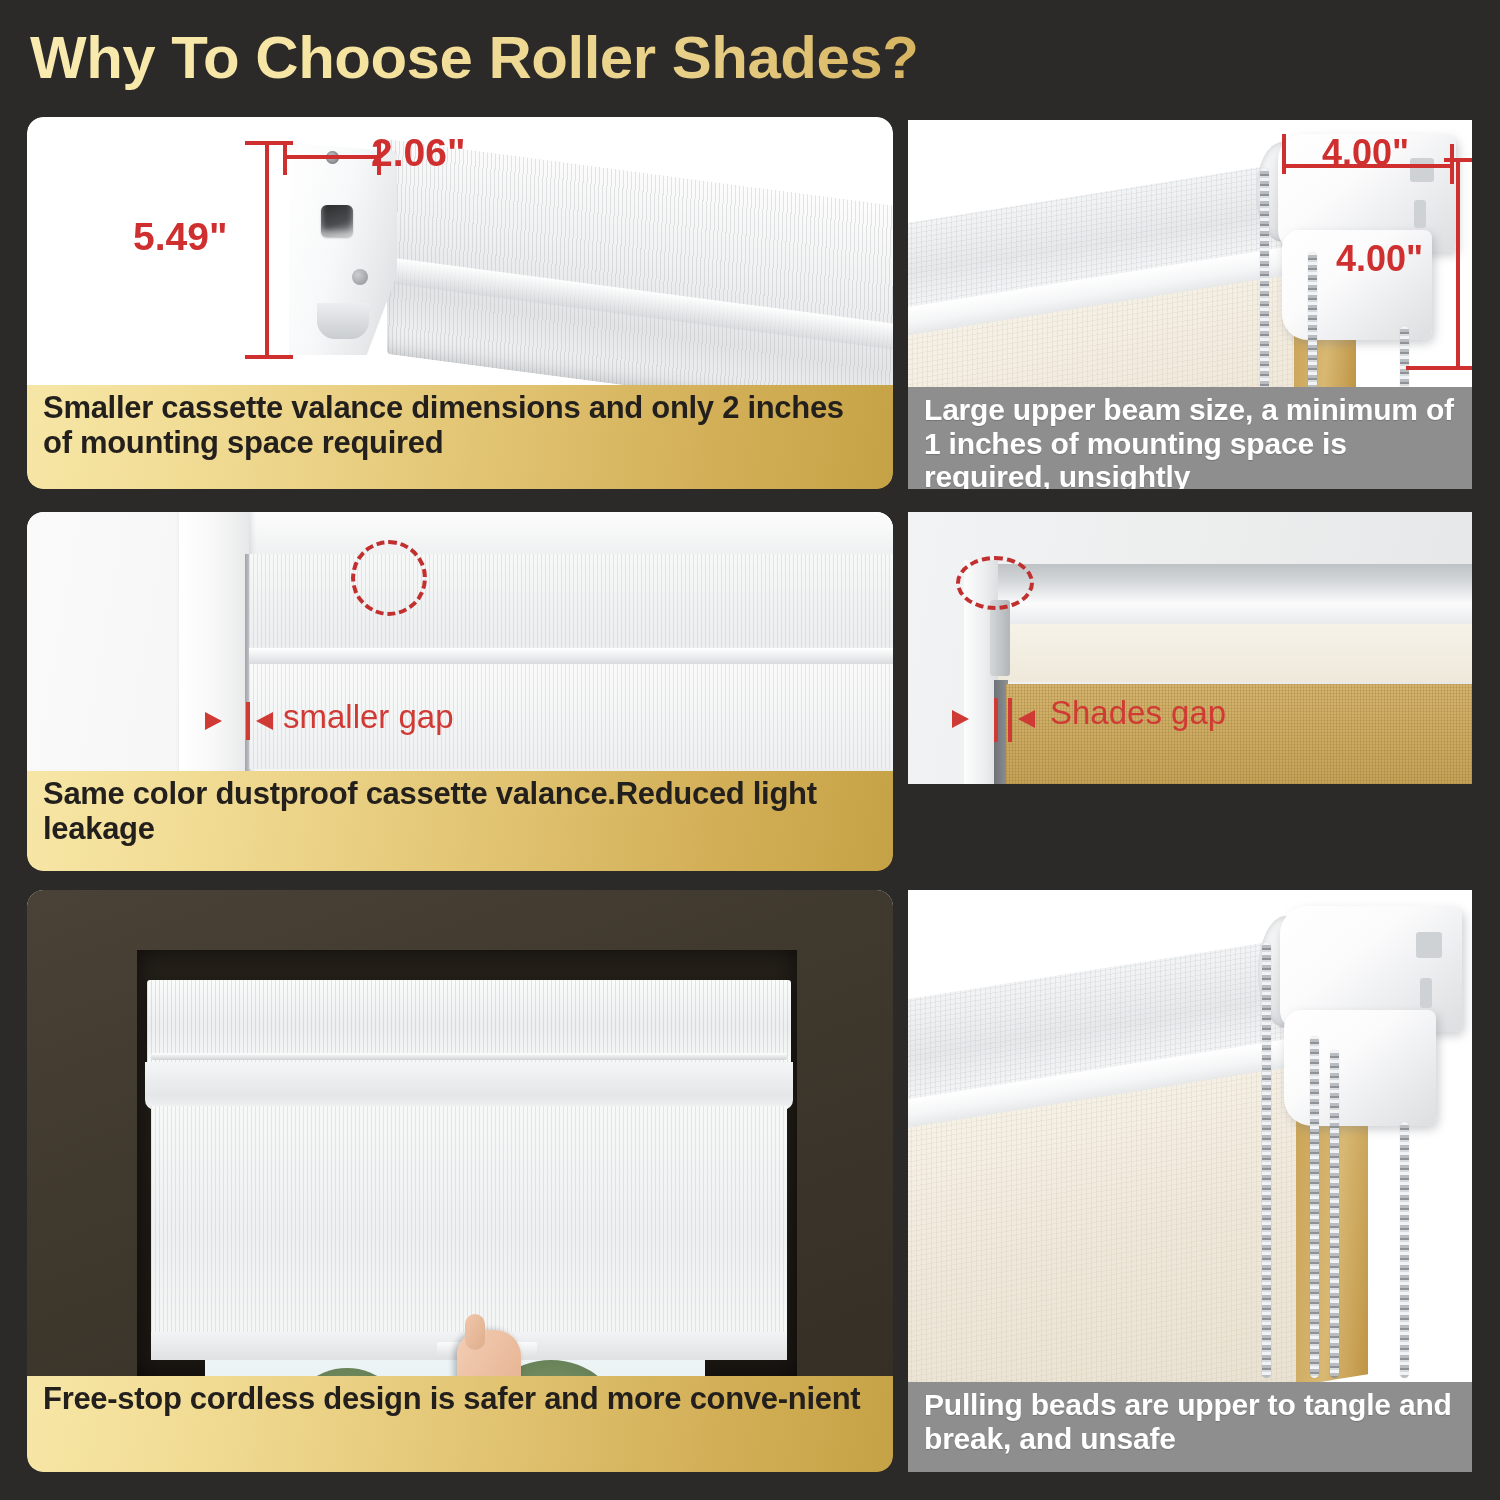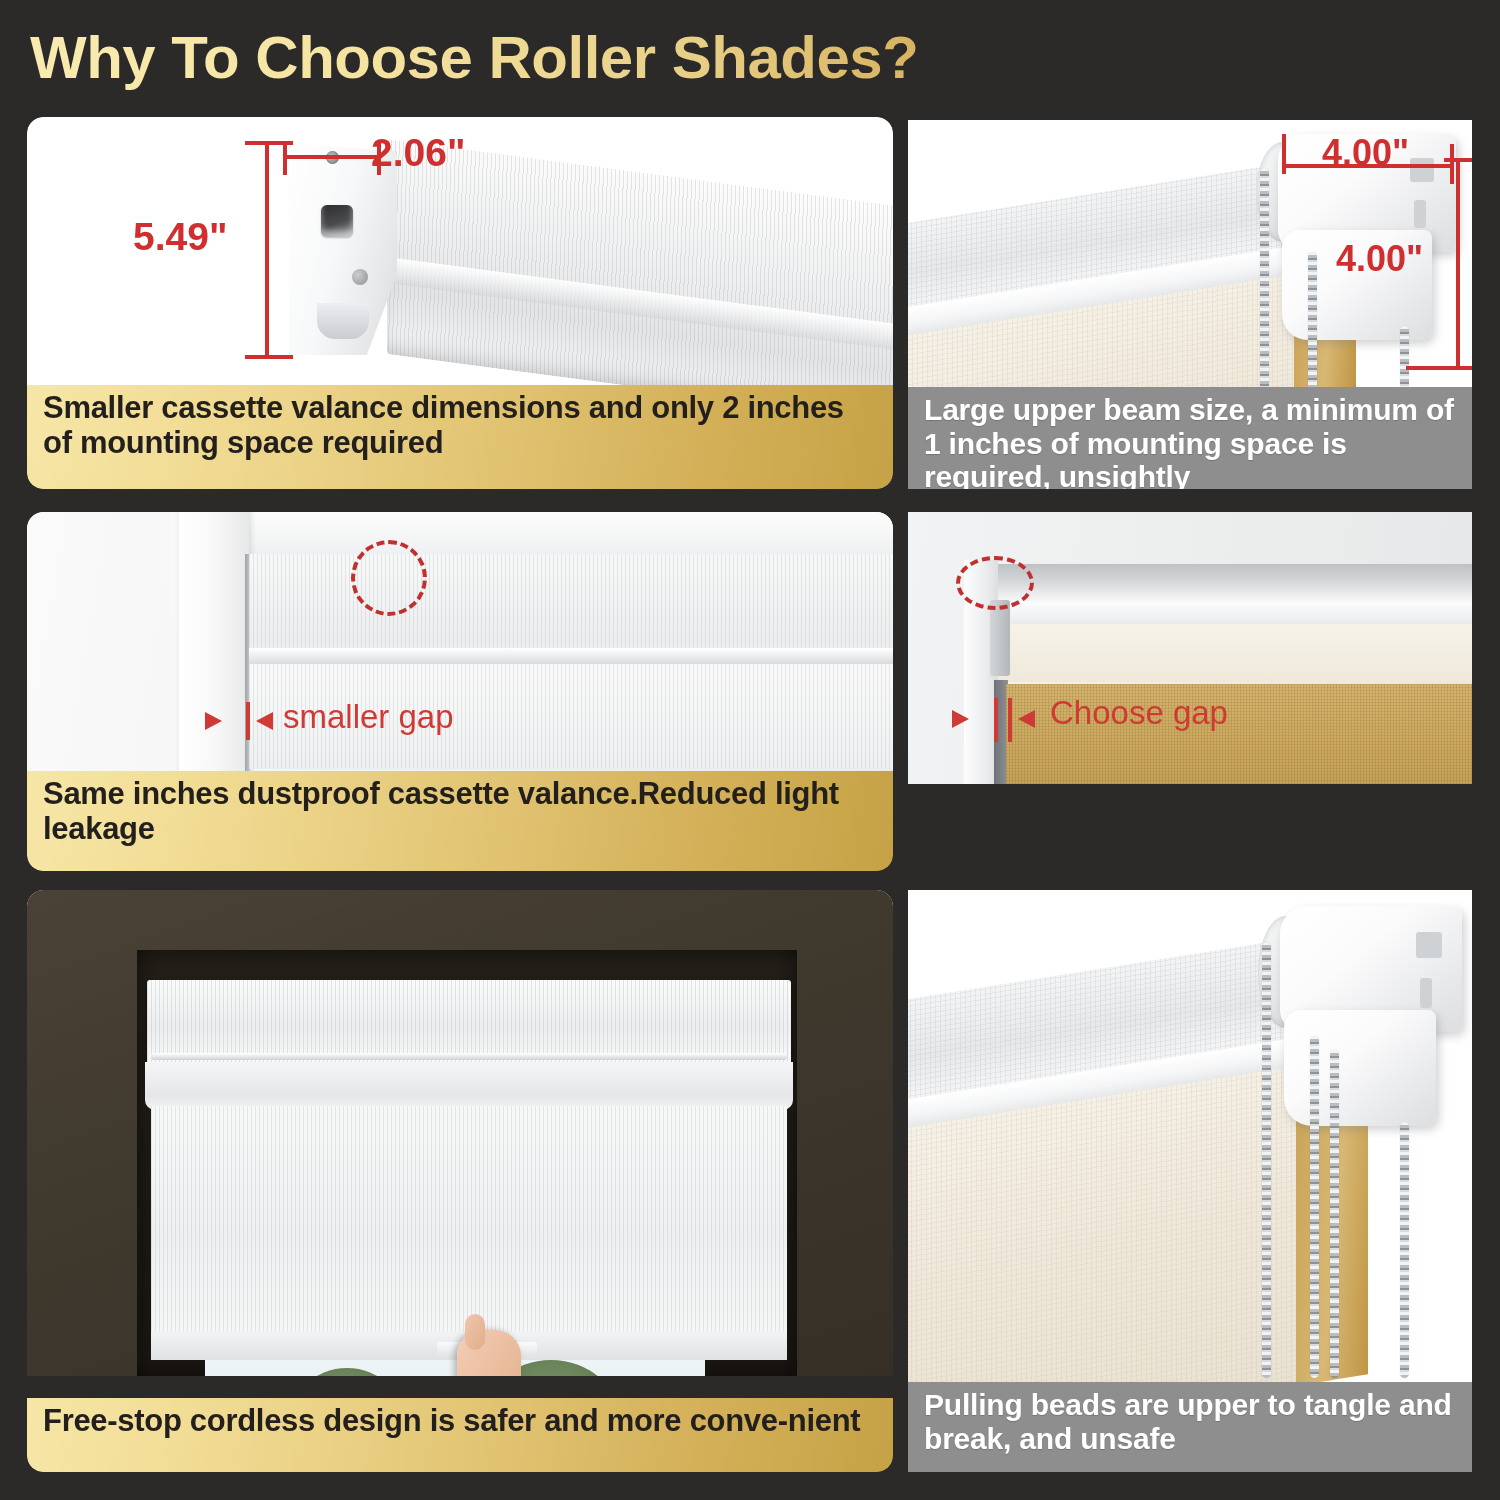--- a/index.html
+++ b/index.html
@@ -83,21 +83,21 @@
   #p3 { left: 27px;  top: 512px;  width: 866px; height: 359px; }
   #p3 .photo { height: 259px; }
   #p3 .caption { height: 100px; }
 
   #p4 { left: 908px; top: 512px;  width: 564px; height: 357px; }
   #p4 .photo { height: 272px; }
   #p4 .caption { height: 85px; }
 
   #p5 { left: 27px;  top: 890px;  width: 866px; height: 582px; }
   #p5 .photo { height: 486px; }
-  #p5 .caption { height: 74px; }
+  #p5 .caption { height: 96px; }
 
   #p6 { left: 908px; top: 890px;  width: 564px; height: 582px; }
   #p6 .photo { height: 492px; }
   #p6 .caption { height: 90px; }
 
   
   .p1-fabric {
     position: absolute; left: 360px; top: 22px; width: 520px; height: 215px;
     background:
       repeating-linear-gradient(92deg, rgba(168,170,172,.30) 0 1px, rgba(255,255,255,0) 1px 4px),
@@ -424,40 +424,40 @@
       <div class="p3-gapline"></div>
       <div class="p3-shade"></div>
       <div class="dash-circle" style="left:324px; top:28px; width:76px; height:76px;"></div>
 
       <div class="arrow-r" style="left:178px; top:200px;"></div>
       <div class="gap-tick" style="left:219px; top:190px; height:38px;"></div>
       <div class="arrow-l" style="left:229px; top:200px;"></div>
       <div class="gap-label" style="left:256px; top:186px; font-size:33px;">smaller gap</div>
     </div>
     <div class="caption gold">
-      <span>Same inches dustproof cassette valance.Reduced light leakage</span>
+      <span>Same color dustproof cassette valance.Reduced light leakage</span>
     </div>
   </div>
 
   <div class="panel bad" id="p4">
     <div class="photo">
       <div class="p4-wall"></div>
       <div class="p4-beam"></div>
       <div class="p4-fabric-top"></div>
       <div class="p4-frame"></div>
       <div class="p4-hinge"></div>
       <div class="p4-gap"></div>
       <div class="p4-fabric"></div>
       <div class="dash-circle" style="left:48px; top:44px; width:78px; height:54px;"></div>
 
       <div class="arrow-r" style="left:44px; top:198px;"></div>
       <div class="gap-tick" style="left:86px; top:186px; height:44px;"></div>
       <div class="gap-tick" style="left:100px; top:186px; height:44px;"></div>
       <div class="arrow-l" style="left:110px; top:198px;"></div>
-      <div class="gap-label" style="left:142px; top:182px; font-size:33px;">Choose gap</div>
+      <div class="gap-label" style="left:142px; top:182px; font-size:33px;">Shades gap</div>
     </div>
   </div>
 
   <div class="panel good" id="p5">
     <div class="photo">
       <div class="p5-wall"></div>
       <div class="p5-recess"></div>
       <div class="p5-window">
         <div class="p5-sky"></div>
 

